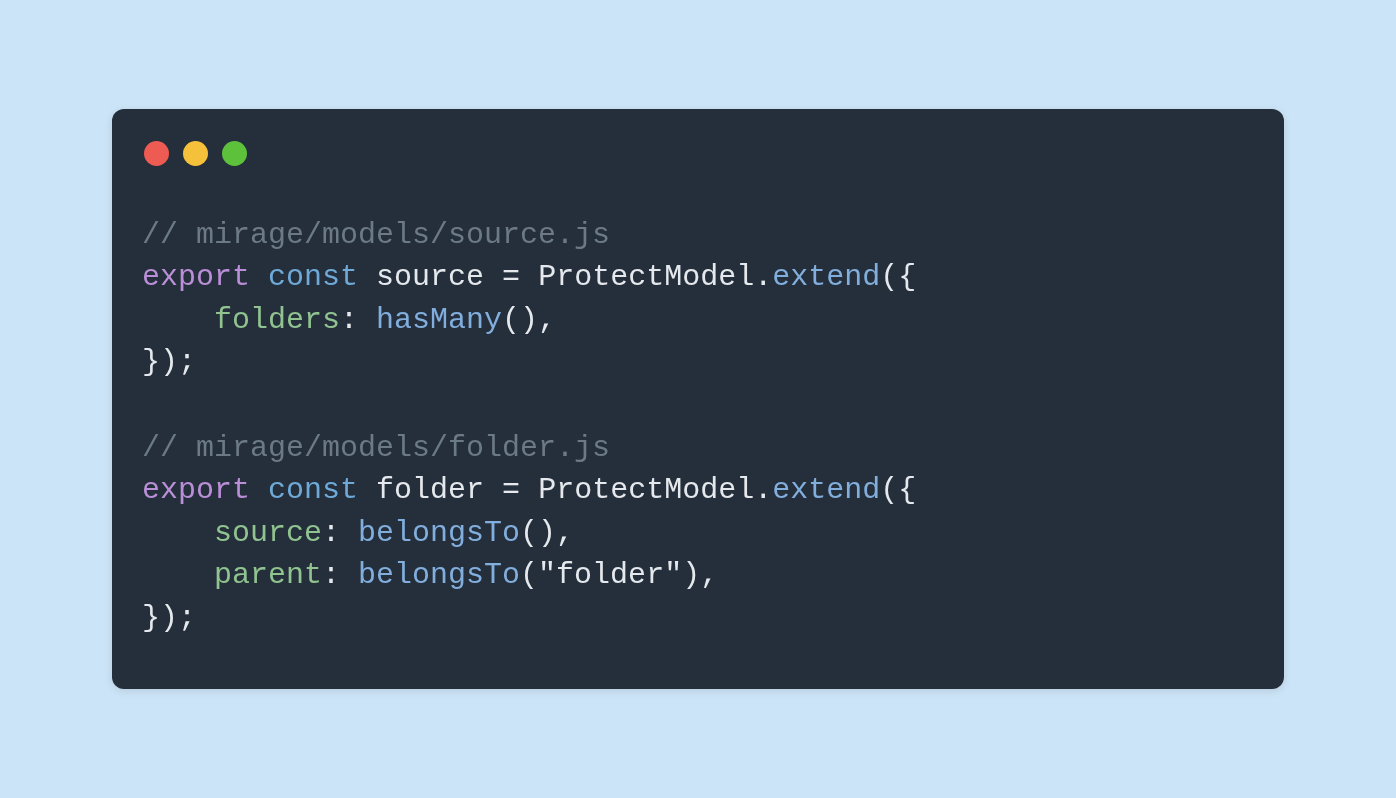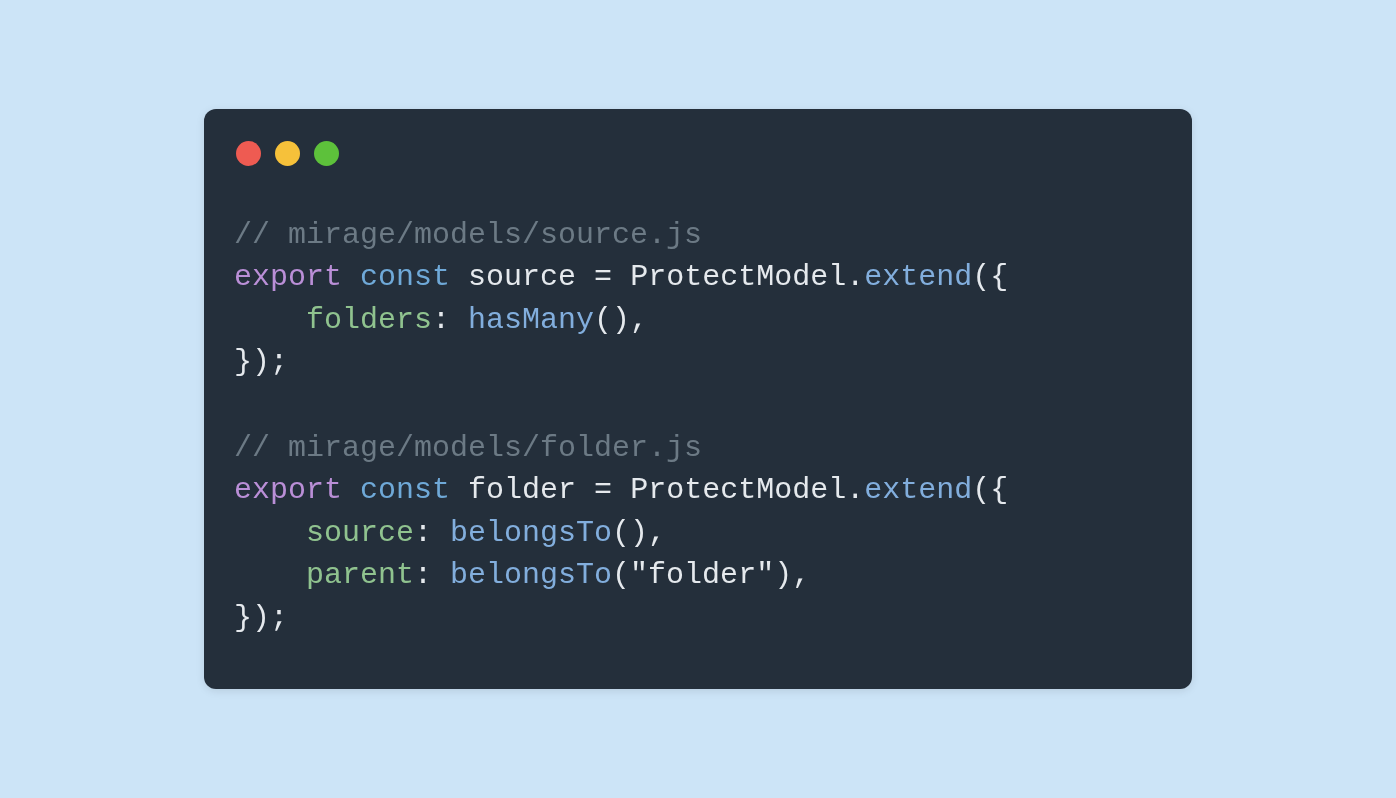--- a/index.html
+++ b/index.html
@@ -12,21 +12,21 @@
       width: 1396px;
       height: 798px;
       display: flex;
       align-items: center;
       justify-content: center;
       font-family: -apple-system, BlinkMacSystemFont, sans-serif;
     }
     .code-window {
       background: #242f3b;
       border-radius: 12px;
-      width: 988px;
+      width: 1172px;
       padding: 32px 46px 50px 30px;
       box-shadow: 0 2px 8px rgba(0,0,0,0.1);
     }
     .traffic-lights {
       display: flex;
       gap: 14px;
       margin-bottom: 48px;
       padding-left: 2px;
     }
     .traffic-light {

